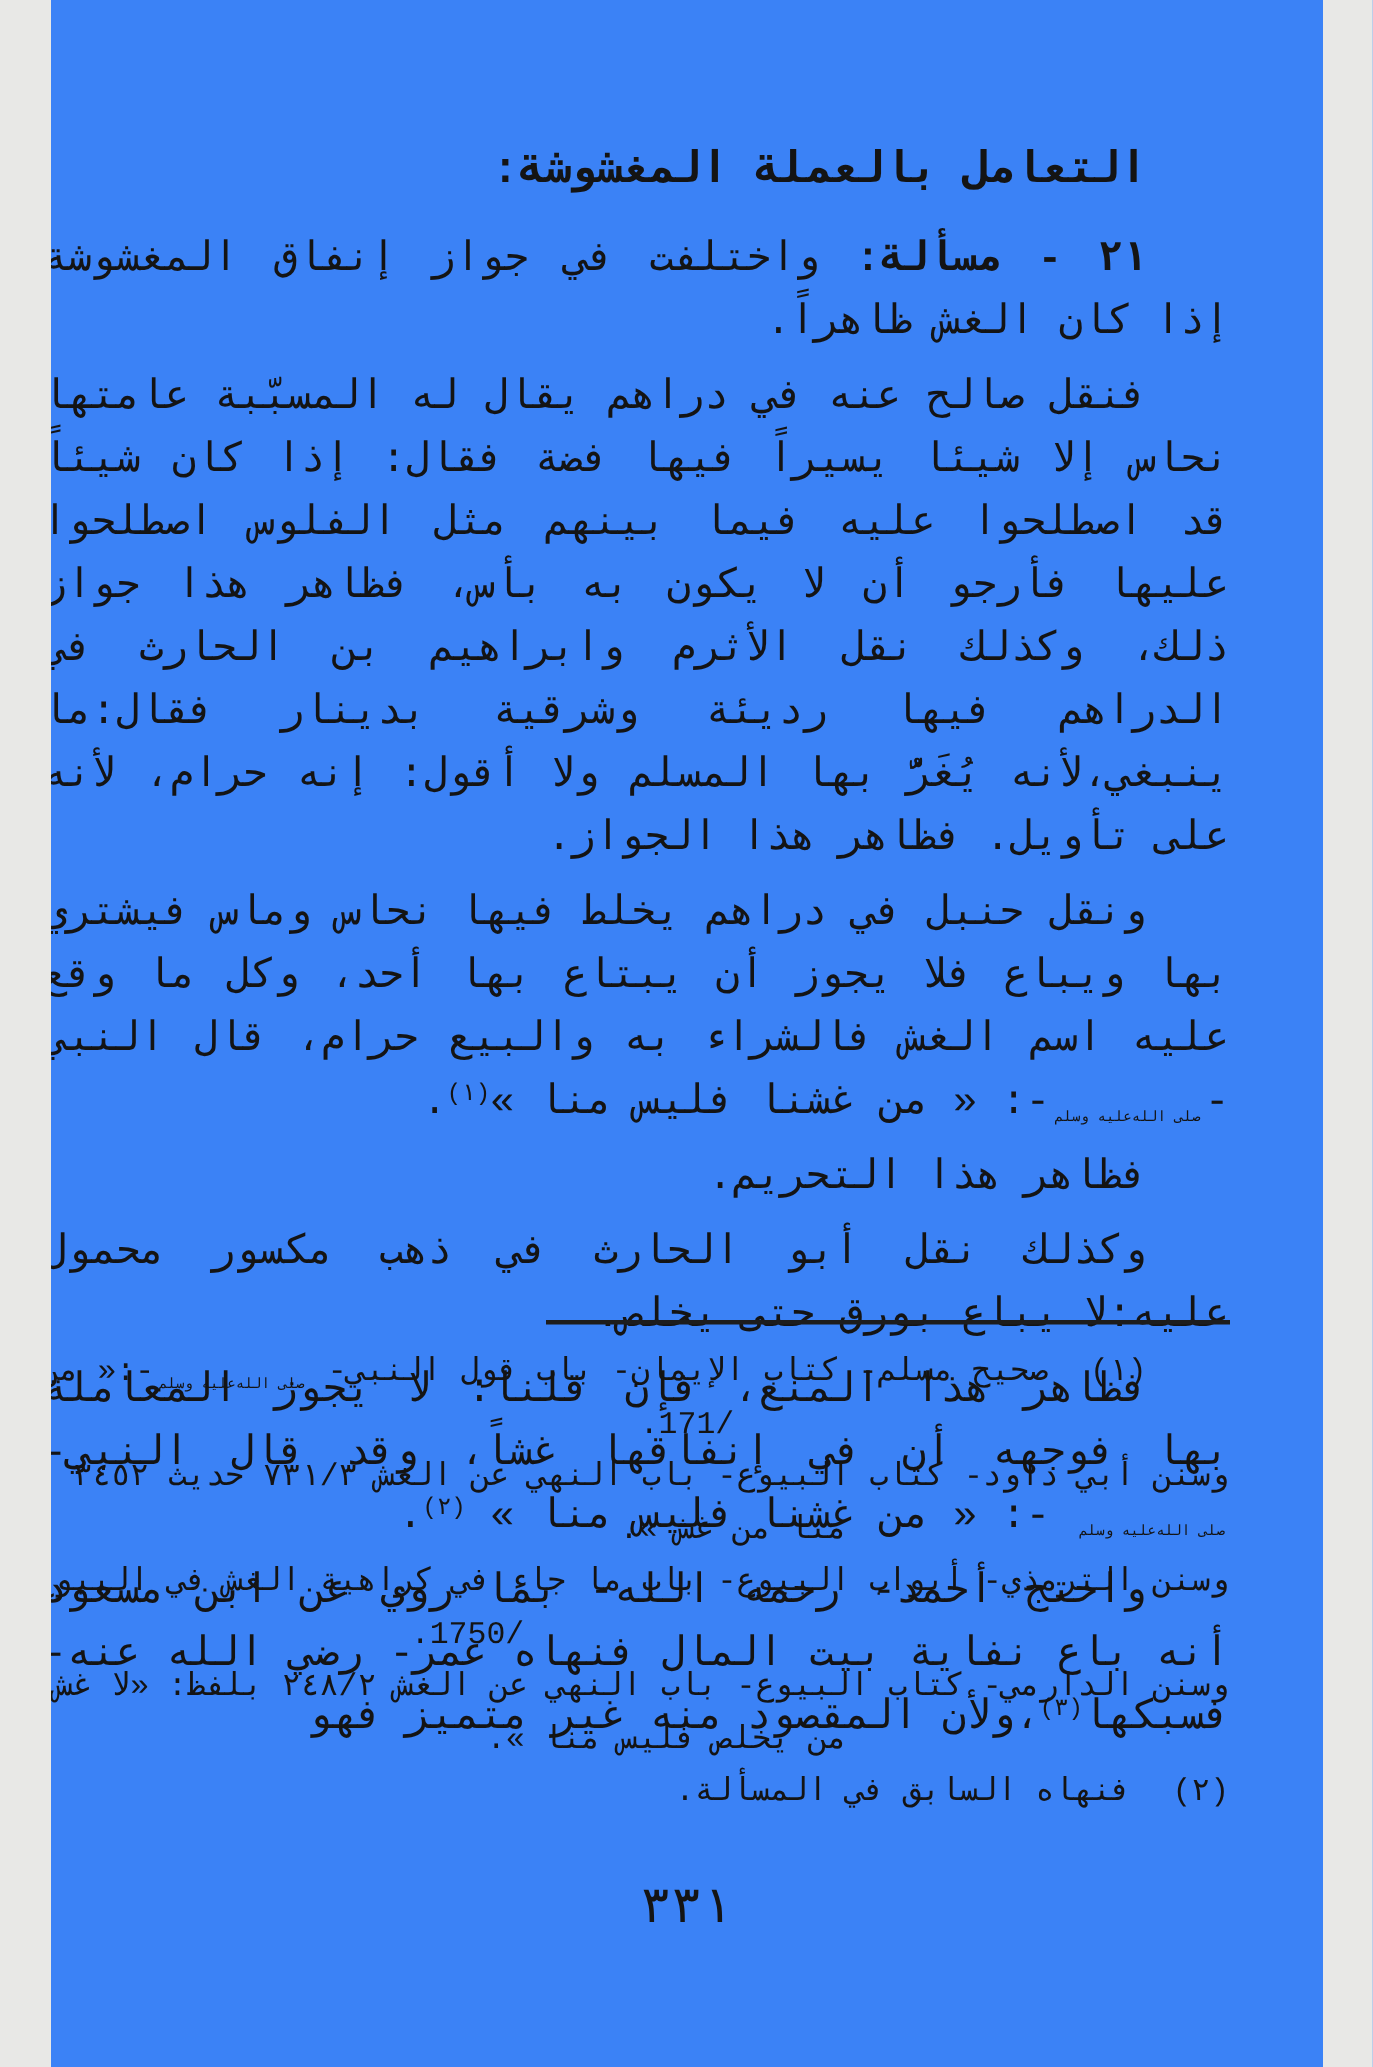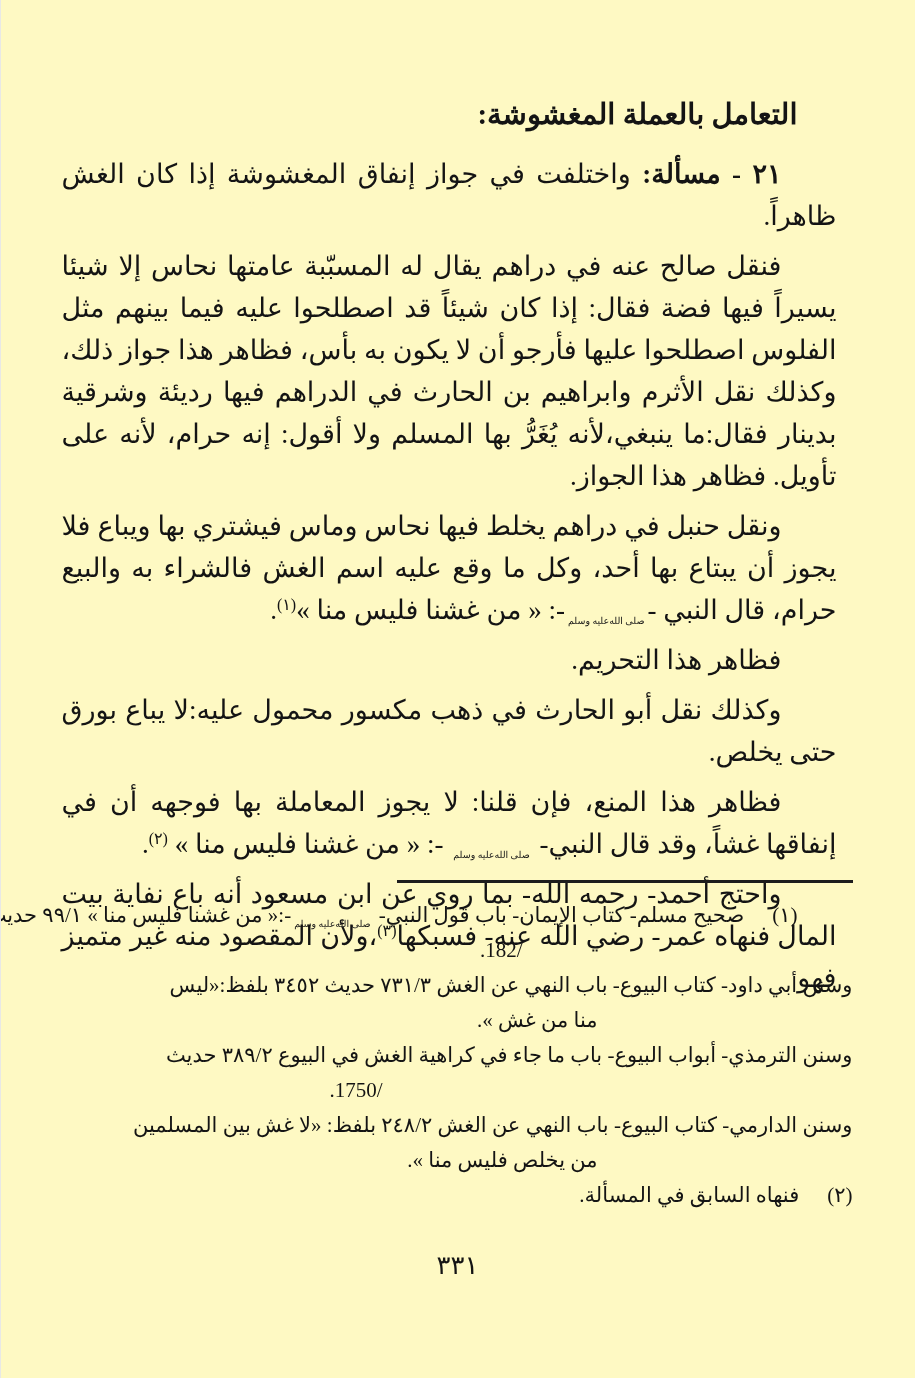--- a/index.html
+++ b/index.html
@@ -1,36 +1,36 @@
 <!DOCTYPE html>
 <html lang="ar" dir="rtl"><head>
 <meta charset="utf-8">
 <style>
   html,body{margin:0;padding:0;background:#e8e8e6;}
   .page{
     position:relative;
-    width:914px;height:1378px;
+    width:848px;height:1378px;
     margin:0 auto;
-    background:#fef9c3;
+    background:#3b82f6;
     color:#141414;
     direction:rtl;
-    font-family:Liberation Serif, serif;
+    font-family:Liberation Mono, monospace;
     overflow:hidden;
     box-sizing:border-box;
     padding:95px 62px 0 62px;
   }
   .section-title{
     font-size:29px;
     font-weight:bold;
     margin:0 55px 20px 0;
     line-height:38px;
   }
   .body-text{width:791px;}
   .para{
-    margin:0 16px 8px 0;
+    margin:0 0 8px 0;
     font-size:27px;
     line-height:42px;
     text-align:justify;
     text-align-last:right;
     text-indent:55px;
   }
   .lead{font-weight:bold;}
   .fnref{
     font-size:16px;
     line-height:0;
@@ -65,21 +65,21 @@
   .fn-marker{margin-left:28px;}
   .fn1 .l1{padding-right:55px;}
   .fn1 .l2{padding-right:330px;}
   .fn1 .l4{padding-right:255px;text-align:right;}
   .fn1 .l6{padding-right:470px;}
   .fn1 .l8{padding-right:255px;}
   .page-number{
     position:absolute;
     top:1250px;left:0;right:0;
     text-align:center;
-    font-size:26px;
+    font-size:34px;
     letter-spacing:4px;
   }
 </style>
 </head>
 <body>
 
 <div class="page">
   <h1 class="section-title">التعامل بالعملة المغشوشة:</h1>
 
   <div class="body-text" id="body-text">
@@ -99,21 +99,21 @@
     </div>
 
   <div class="fn-separator"></div>
 
   <div class="footnotes" id="footnotes">
       <div class="footnote fn1">
         <div class="fn-line l1"><span class="fn-marker">(١)</span><span>صحيح مسلم- كتاب الإيمان- باب قول النبي- </span><span class="hon">
             <span>صلى الله</span>
             <span>عليه وسلم</span>
           </span><span>-:« من غشنا فليس منا » ٩٩/١ حديث</span></div>
-        <div class="fn-line l2"><span>/182.</span></div>
+        <div class="fn-line l2"><span>/171.</span></div>
         <div class="fn-line l3"><span>وسنن أبي داود- كتاب البيوع- باب النهي عن الغش ٧٣١/٣ حديث ٣٤٥٢ بلفظ:«ليس</span></div>
         <div class="fn-line l4"><span>منا من غش ».</span></div>
         <div class="fn-line l5"><span>وسنن الترمذي- أبواب البيوع- باب ما جاء في كراهية الغش في البيوع ٣٨٩/٢ حديث</span></div>
         <div class="fn-line l6"><span>/1750.</span></div>
         <div class="fn-line l7"><span>وسنن الدارمي- كتاب البيوع- باب النهي عن الغش ٢٤٨/٢ بلفظ: «لا غش بين المسلمين</span></div>
         <div class="fn-line l8"><span>من يخلص فليس منا ».</span></div>
       </div>
       <div class="footnote fn2">
         <div class="fn-line l1"><span class="fn-marker">(٢)</span><span>فنهاه السابق في المسألة.</span></div>
       </div>

